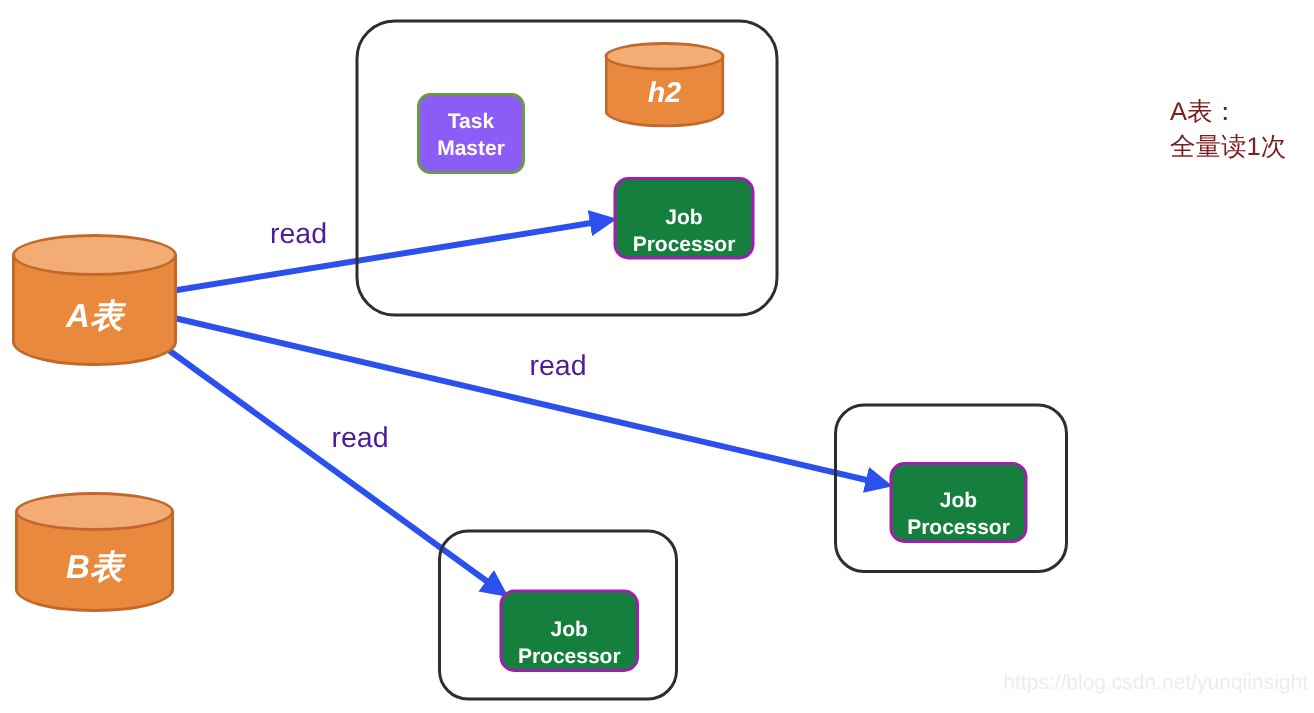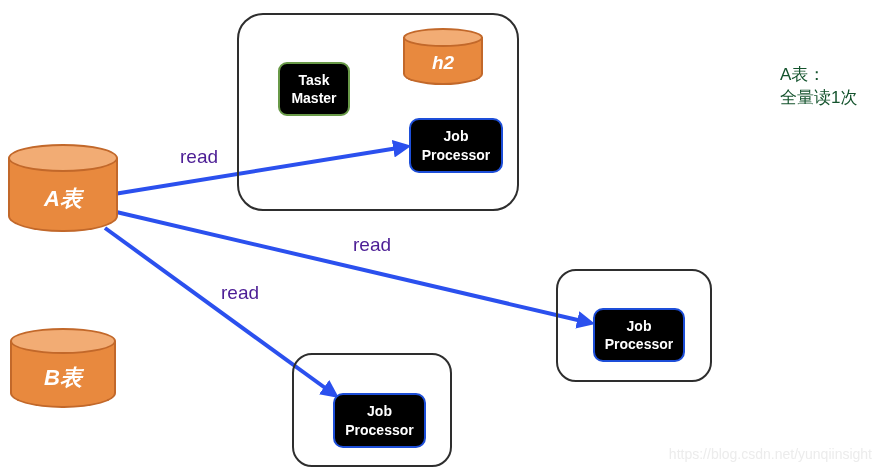--- a/index.html
+++ b/index.html
@@ -50,46 +50,46 @@
 
   
   .pbox {
     position:absolute;
     border-radius:10px;
     display:flex; align-items:center; justify-content:center;
     text-align:center;
     color:#ffffff; font-weight:bold; font-size:14px; line-height:1.3;
     box-sizing:border-box;
   }
-  .pbox.green { background:#000000; border:2px solid #699A48; }
-  .pbox.blue  { background:#000000; border:2px solid #1d4ed8; }
+  .pbox.green { background:#8b5cf6; border:2px solid #699A48; }
+  .pbox.blue  { background:#15803d; border:2px solid #a21caf;align-items:flex-end; }
 
   .edge-label {
     position:absolute;
     color:#4c1d95;
     font-size:19px;
   }
   .annotation {
     position:absolute;
     left:780px; top:64px;
-    color:#14532d;
+    color:#7f1d1d;
     font-size:17px;
     line-height:1.35;
     white-space:nowrap;
   }
   .watermark {
     position:absolute;
     left:560px; top:446px; width:312px;
     text-align:right;
     color:#ececec;
     font-size:14px;
   }
 
   
-  #cyl-a  { left:8px;   top:144px; width:110px; height:88px; }
+  #cyl-a  { left:8px;   top:156px; width:110px; height:88px; }
   #cyl-b  { left:10px;  top:328px; width:106px; height:80px; }
   #cyl-h2 { left:403px; top:28px;  width:80px;  height:57px; }
   #cyl-a .cyl-label { font-size:22px; padding-top:10px; }
   #cyl-b .cyl-label { font-size:22px; padding-top:8px; }
   #cyl-h2 .cyl-label{ font-size:19px; padding-top:5px; }
 
   #group-top    { left:237px; top:13px;  width:278px; height:194px; }
   #group-right  { left:556px; top:269px; width:152px; height:109px; }
   #group-bottom { left:292px; top:353px; width:156px; height:110px; }
 

